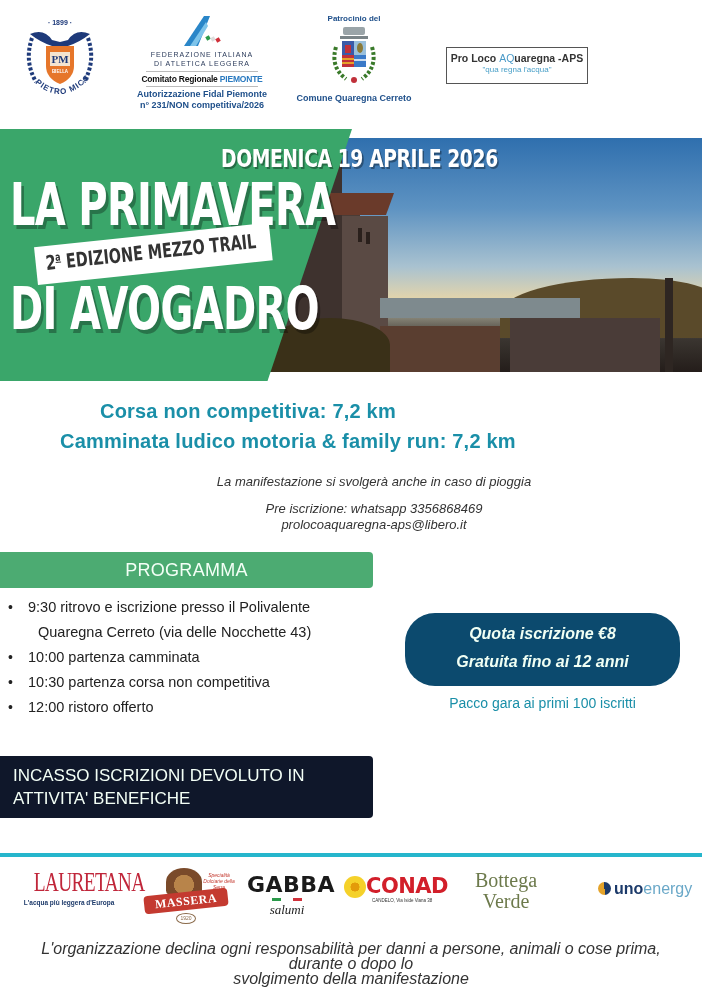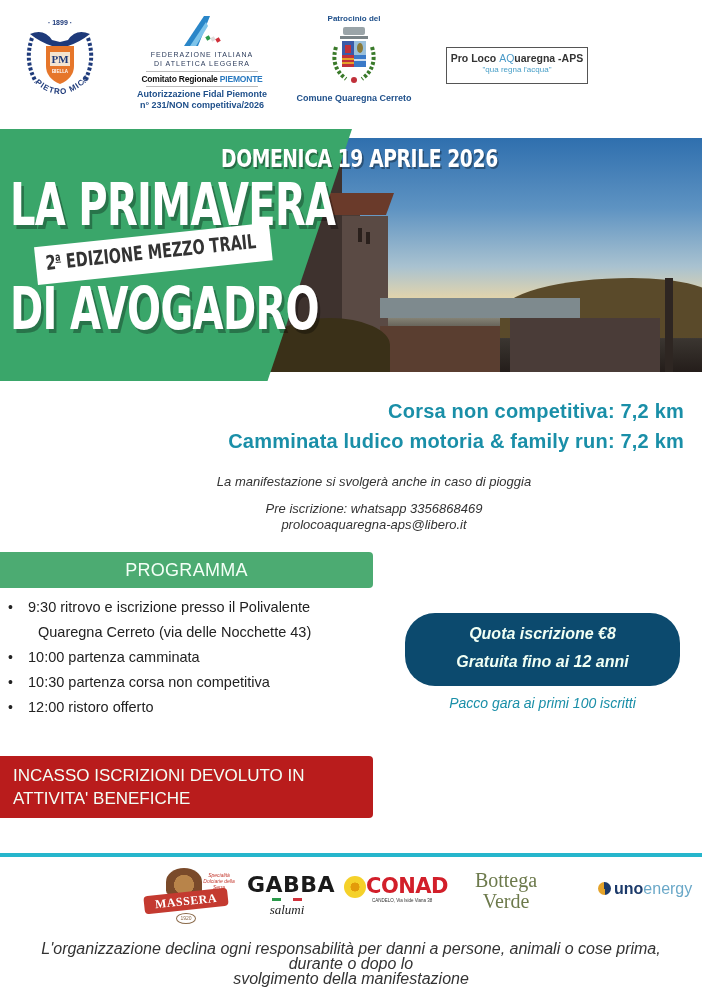--- a/index.html
+++ b/index.html
@@ -41,40 +41,40 @@
   .hero-tag { position: absolute; left: 38px; top: 118px; width: 236px; height: 38px; background: #fff; transform: rotate(-6deg); transform-origin: left bottom; }
   .hero-tag-text { position: absolute; left: 10px; top: 5px; font-family: "DejaVu Sans", sans-serif; font-weight: bold; font-size: 20px; color: #333; white-space: nowrap; transform: scaleX(0.72); transform-origin: left top; }
   .hero-tag-text sup { font-size: 11px; text-decoration: underline; vertical-align: 8px; }
 
   
   .tower { position: absolute; background: #3a2e2a; }
   .hill { position: absolute; background: #4b3a24; border-radius: 60% 40% 0 0; }
   .roof { position: absolute; background: #3e2f28; }
 
   
-  .race-lines { position: absolute; left: 0; top: 396px; width: 684px; text-align: right; }
+  .race-lines { position: absolute; left: 0; top: 396px; width: 684px; text-align: left; }
   .race-line { font-size: 20px; font-weight: bold; color: #1a8fa8; line-height: 30px; letter-spacing: 0.2px; }
   .race-line.l1 { padding-left: 100px; }
   .race-line.l2 { padding-left: 60px; }
   .rain-note { position: absolute; left: 0; top: 466px; width: 702px; text-align: center; padding-left: 46px; font-size: 13px; font-style: italic; color: #333; margin-top: 8px; }
   .prereg { position: absolute; left: 0; top: 501px; width: 702px; text-align: center; padding-left: 46px; font-size: 13px; font-style: italic; color: #333; line-height: 16px; }
 
   
   .prog-bar { position: absolute; left: 0; top: 552px; width: 373px; height: 36px; background: #4cab72; border-radius: 0 4px 4px 0; text-align: center; color: #f3fff6; font-size: 18px; line-height: 36px; letter-spacing: 0.3px; }
   .prog-list { position: absolute; left: 8px; top: 595px; width: 380px; list-style: none; }
   .prog-item { position: relative; padding-left: 20px; font-size: 14.5px; color: #222; line-height: 25px; }
   .prog-item::before { content: "\2022"; position: absolute; left: 0; top: 0; color: #222; font-size: 14px; }
   .prog-item .cont { display: block; padding-left: 10px; }
 
   
   .quota { position: absolute; left: 405px; top: 613px; width: 275px; height: 73px; background: #0c4a6e; border-radius: 30px; text-align: center; color: #f0fff4; font-style: italic; font-weight: bold; font-size: 16px; line-height: 28px; padding-top: 7px; }
-  .pacco { position: absolute; left: 405px; top: 695px; width: 275px; text-align: center; font-style: italic; font-size: 14px; color: #1a8fa8; }
-
-  
-  .incasso { position: absolute; left: 0; top: 756px; width: 373px; height: 62px; background: #b91c1c; border-radius: 0 4px 4px 0; color: #f3fff6; font-size: 17px; line-height: 23px; padding: 8px 0 0 13px; }
+  .pacco { position: absolute; left: 405px; top: 695px; width: 275px; text-align: center; font-size: 14px; color: #1a8fa8; }
+
+  
+  .incasso { position: absolute; left: 0; top: 756px; width: 373px; height: 62px; background: #0f172a; border-radius: 0 4px 4px 0; color: #f3fff6; font-size: 17px; line-height: 23px; padding: 8px 0 0 13px; }
 
   
   .sponsor-rule { position: absolute; left: 0; top: 853px; width: 702px; height: 4px; background: #26b6cc; }
   .sponsors { position: absolute; left: 0; top: 862px; width: 702px; height: 65px; }
   .sp { position: absolute; text-align: center; }
   .sp-lauretana { left: 20px; top: 6px; width: 98px; }
   .lauretana-name { font-family: "Liberation Serif", serif; font-size: 27px; color: #c0263a; transform: scaleX(0.72); letter-spacing: -1px; line-height: 28px; }
   .lauretana-sub { font-size: 6.5px; color: #1d3a6a; font-weight: bold; margin-top: 3px; white-space: nowrap; }
   .sp-massera { left: 140px; top: 6px; width: 92px; height: 56px; }
   .massera-ribbon { position: absolute; left: 4px; top: 24px; width: 84px; height: 18px; background: #c43a30; border-radius: 4px; transform: rotate(-6deg); color: #fff; font-family: "Liberation Serif", serif; font-size: 12px; font-weight: bold; line-height: 18px; letter-spacing: 0.5px; }
@@ -227,20 +227,24 @@
 </div>
 <div class="pacco">Pacco gara ai primi 100 iscritti</div>
 
 <div class="incasso">
   <div>INCASSO ISCRIZIONI DEVOLUTO IN</div>
   <div>ATTIVITA' BENEFICHE</div>
 </div>
 
 <div class="sponsor-rule"></div>
 <div class="sponsors">
+  <div class="sp sp-lauretana">
+    <div class="lauretana-name">LAURETANA</div>
+    <div class="lauretana-sub">L'acqua più leggera d'Europa</div>
+  </div>
   <div class="sp sp-massera">
     <div class="massera-figure"></div>
     <div class="massera-tag">Specialità Dolciarie della Serra</div>
     <div class="massera-ribbon">MASSERA</div>
     <div class="massera-year">1920</div>
   </div>
   <div class="sp sp-gabba">
     <div class="gabba-name">GABBA</div>
     <div class="gabba-dashes"></div>
     <div class="gabba-sub">salumi</div>

